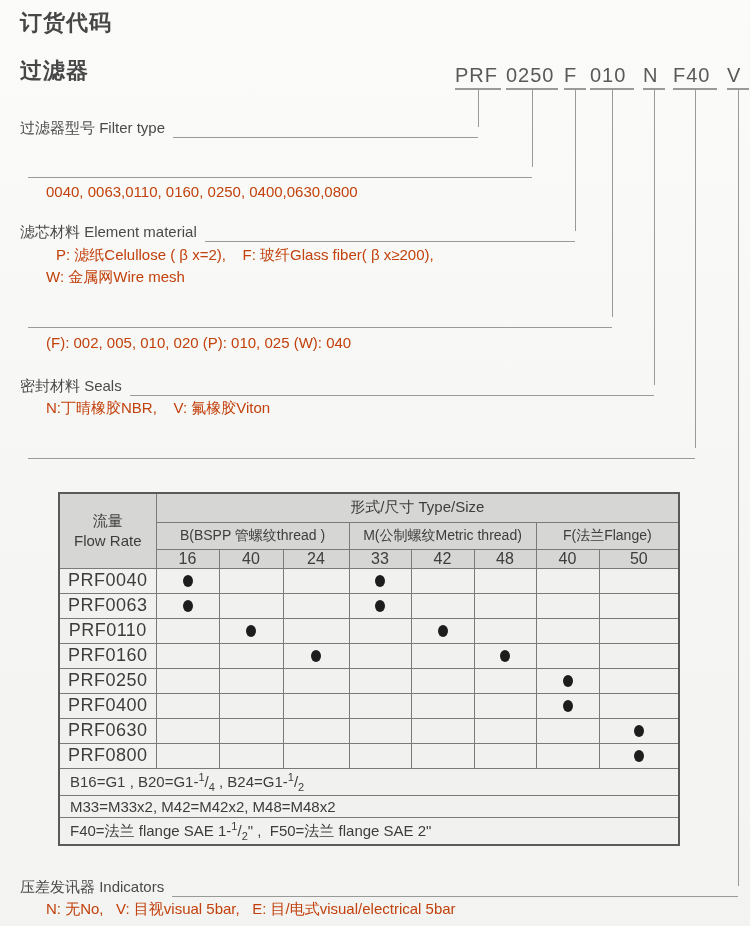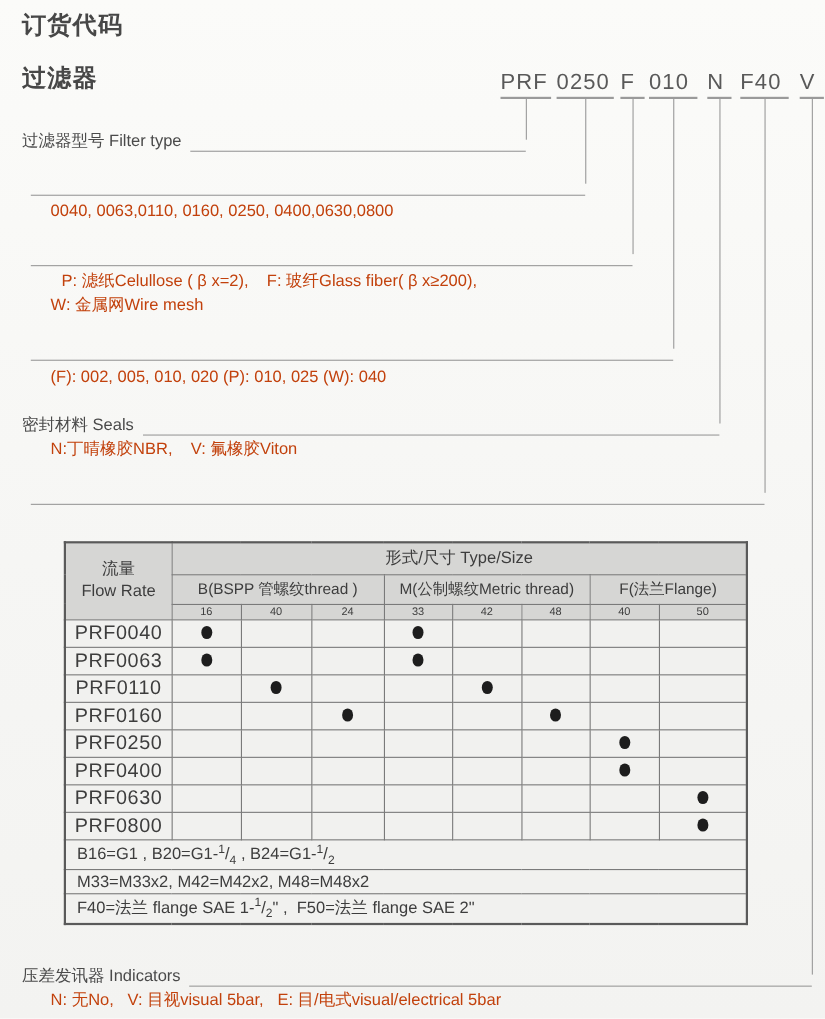--- a/index.html
+++ b/index.html
@@ -26,21 +26,21 @@
   .subtext{position:absolute;font-size:15px;color:#c2410c;white-space:pre}
   table{
     position:absolute;left:58px;top:492px;width:620px;
     border-collapse:collapse;table-layout:fixed;
     border:2px solid #5a5a5a;background:#f1f1ef;
   }
   th,td{border:1px solid #7a7a7a;text-align:center;font-weight:normal;color:#3d3d3d;overflow:hidden}
   thead th{background:#d6d6d4}
   thead tr:nth-child(1) th{height:29px;font-size:15px}
   thead tr:nth-child(2) th{height:27px;font-size:14px}
-  thead tr:nth-child(3) th{height:14px;font-size:10px}
+  thead tr:nth-child(3) th{height:14px;font-size:16px}
   th.flowcell{font-size:15px;line-height:1.35}
   tbody tr.datarow{height:25px}
   td.model{font-size:18px;letter-spacing:.5px}
   tbody tr.noterow{height:22px}
   td.note{text-align:left;padding:2px 0 2px 10px;font-size:15px;white-space:pre}
   td.note sup{font-size:11px}
   td.note sub{font-size:11px}
   .dot{display:inline-block;width:10px;height:12px;border-radius:50%;background:#1d1d1d;vertical-align:middle}
 </style>
 </head>
@@ -70,20 +70,21 @@
 <div class="vline" style="left:738px;height:796px"></div>
 
 <div class="connector" style="top:116px;width:458px">
   <span class="flabel">过滤器型号 Filter type</span>
   <span class="cline"></span>
 </div>
 <div class="connector" style="top:156px;width:512px">
   <span class="cline"></span>
 </div>
 <div class="connector" style="top:220px;width:555px">
+  <span class="flabel">滤芯材料 Element material</span>
   <span class="cline"></span>
 </div>
 <div class="connector" style="top:306px;width:592px">
   <span class="cline"></span>
 </div>
 <div class="connector" style="top:374px;width:634px">
   <span class="flabel">密封材料 Seals</span>
   <span class="cline"></span>
 </div>
 <div class="connector" style="top:437px;width:675px">

